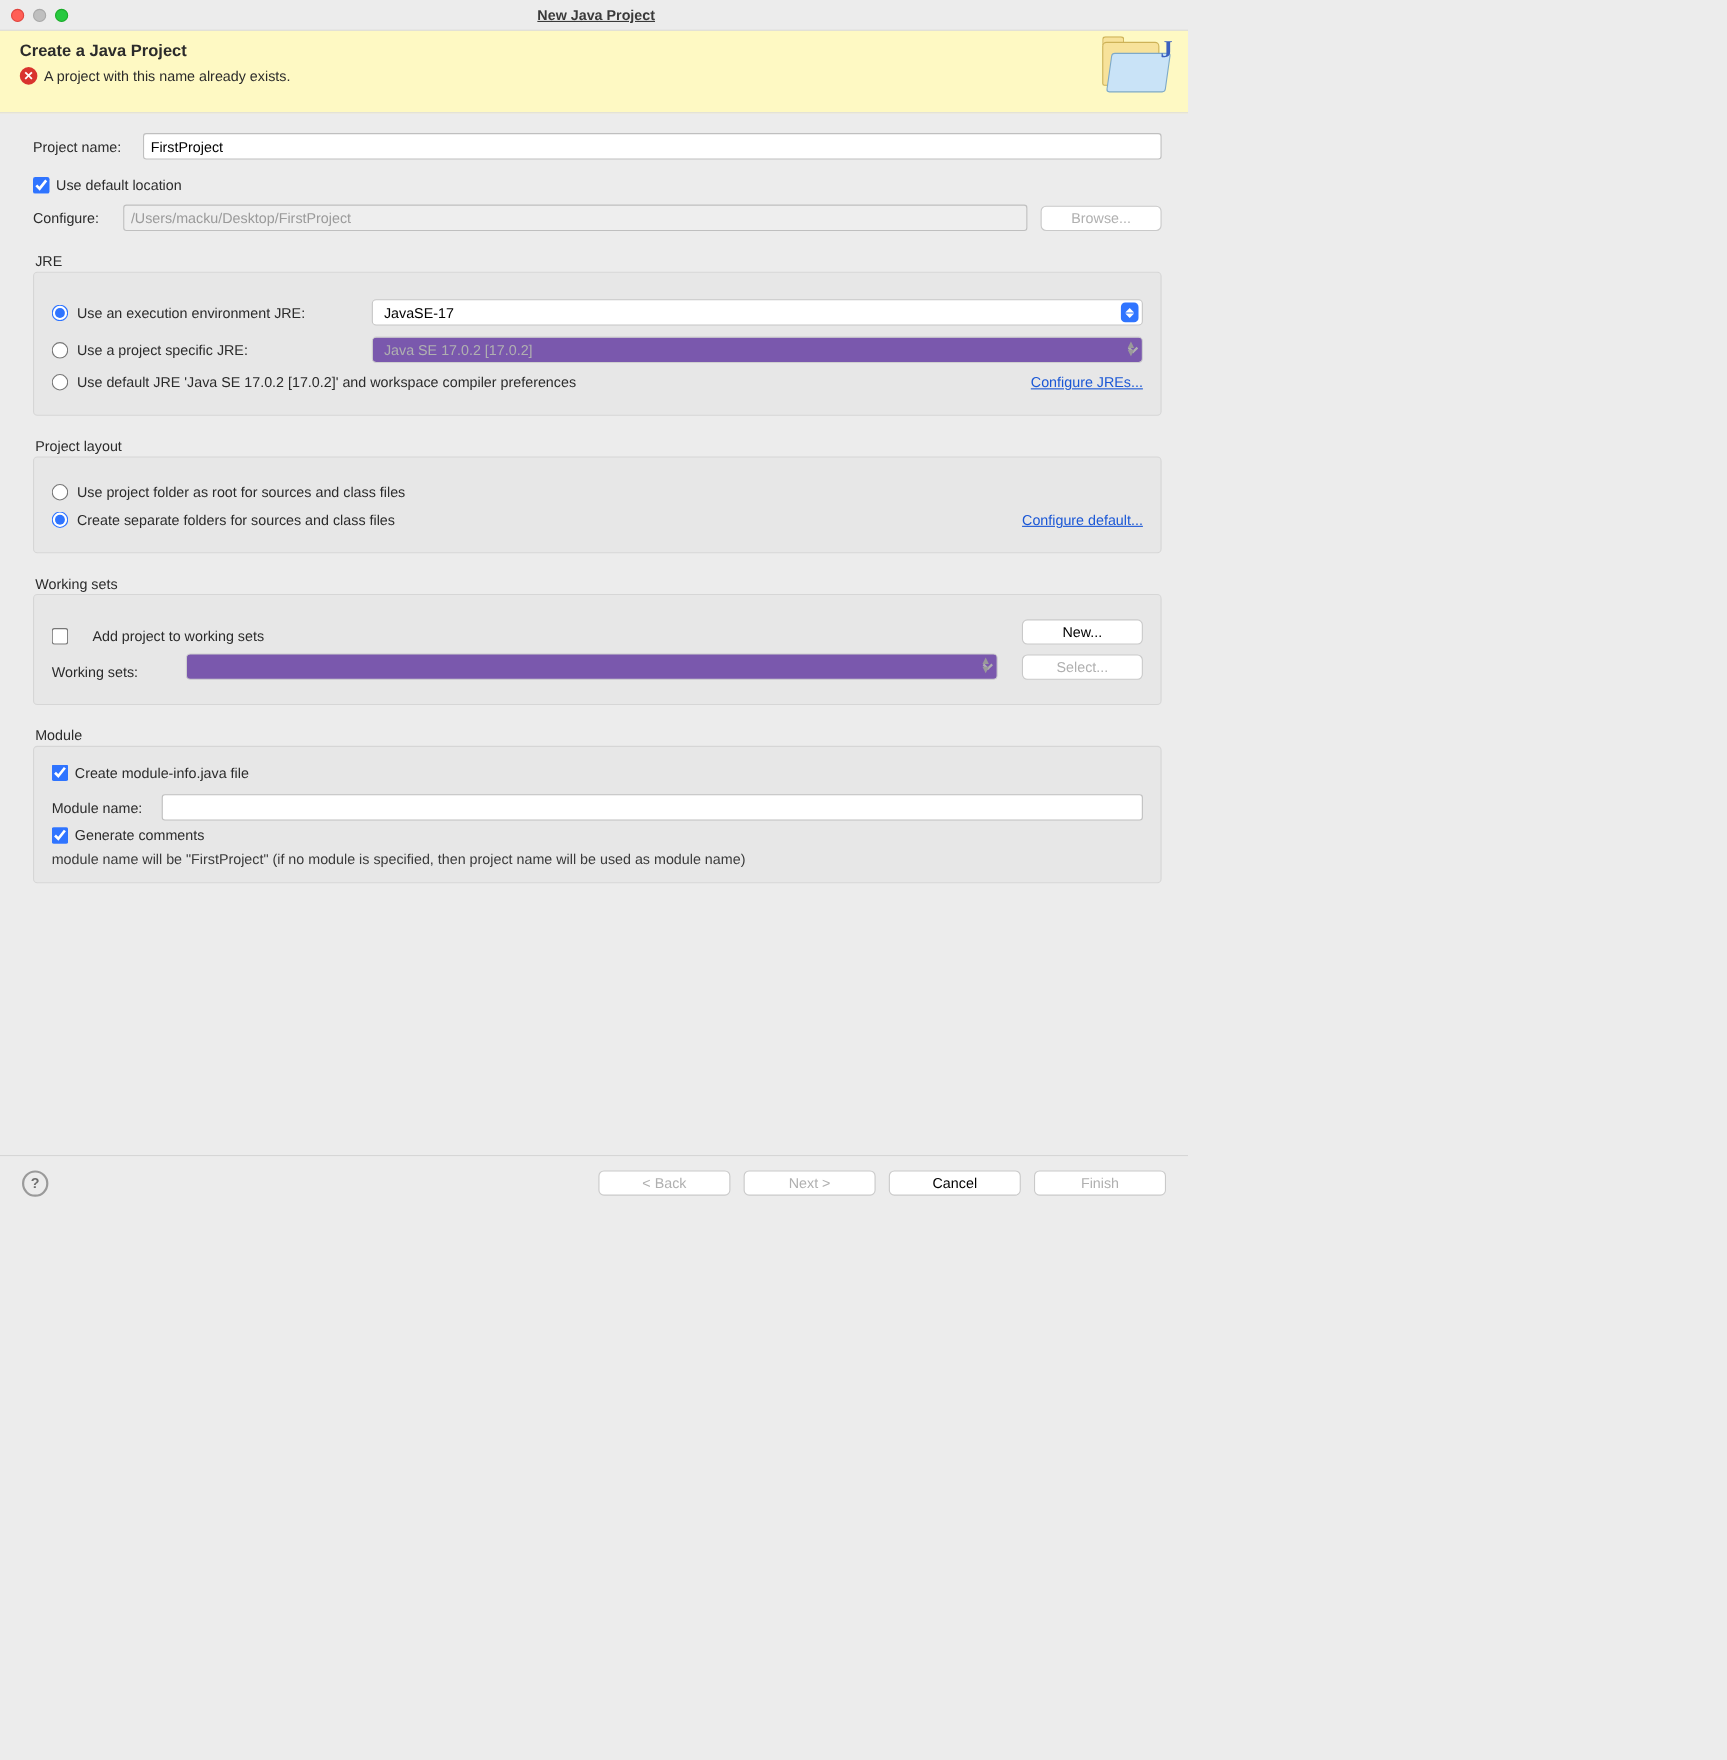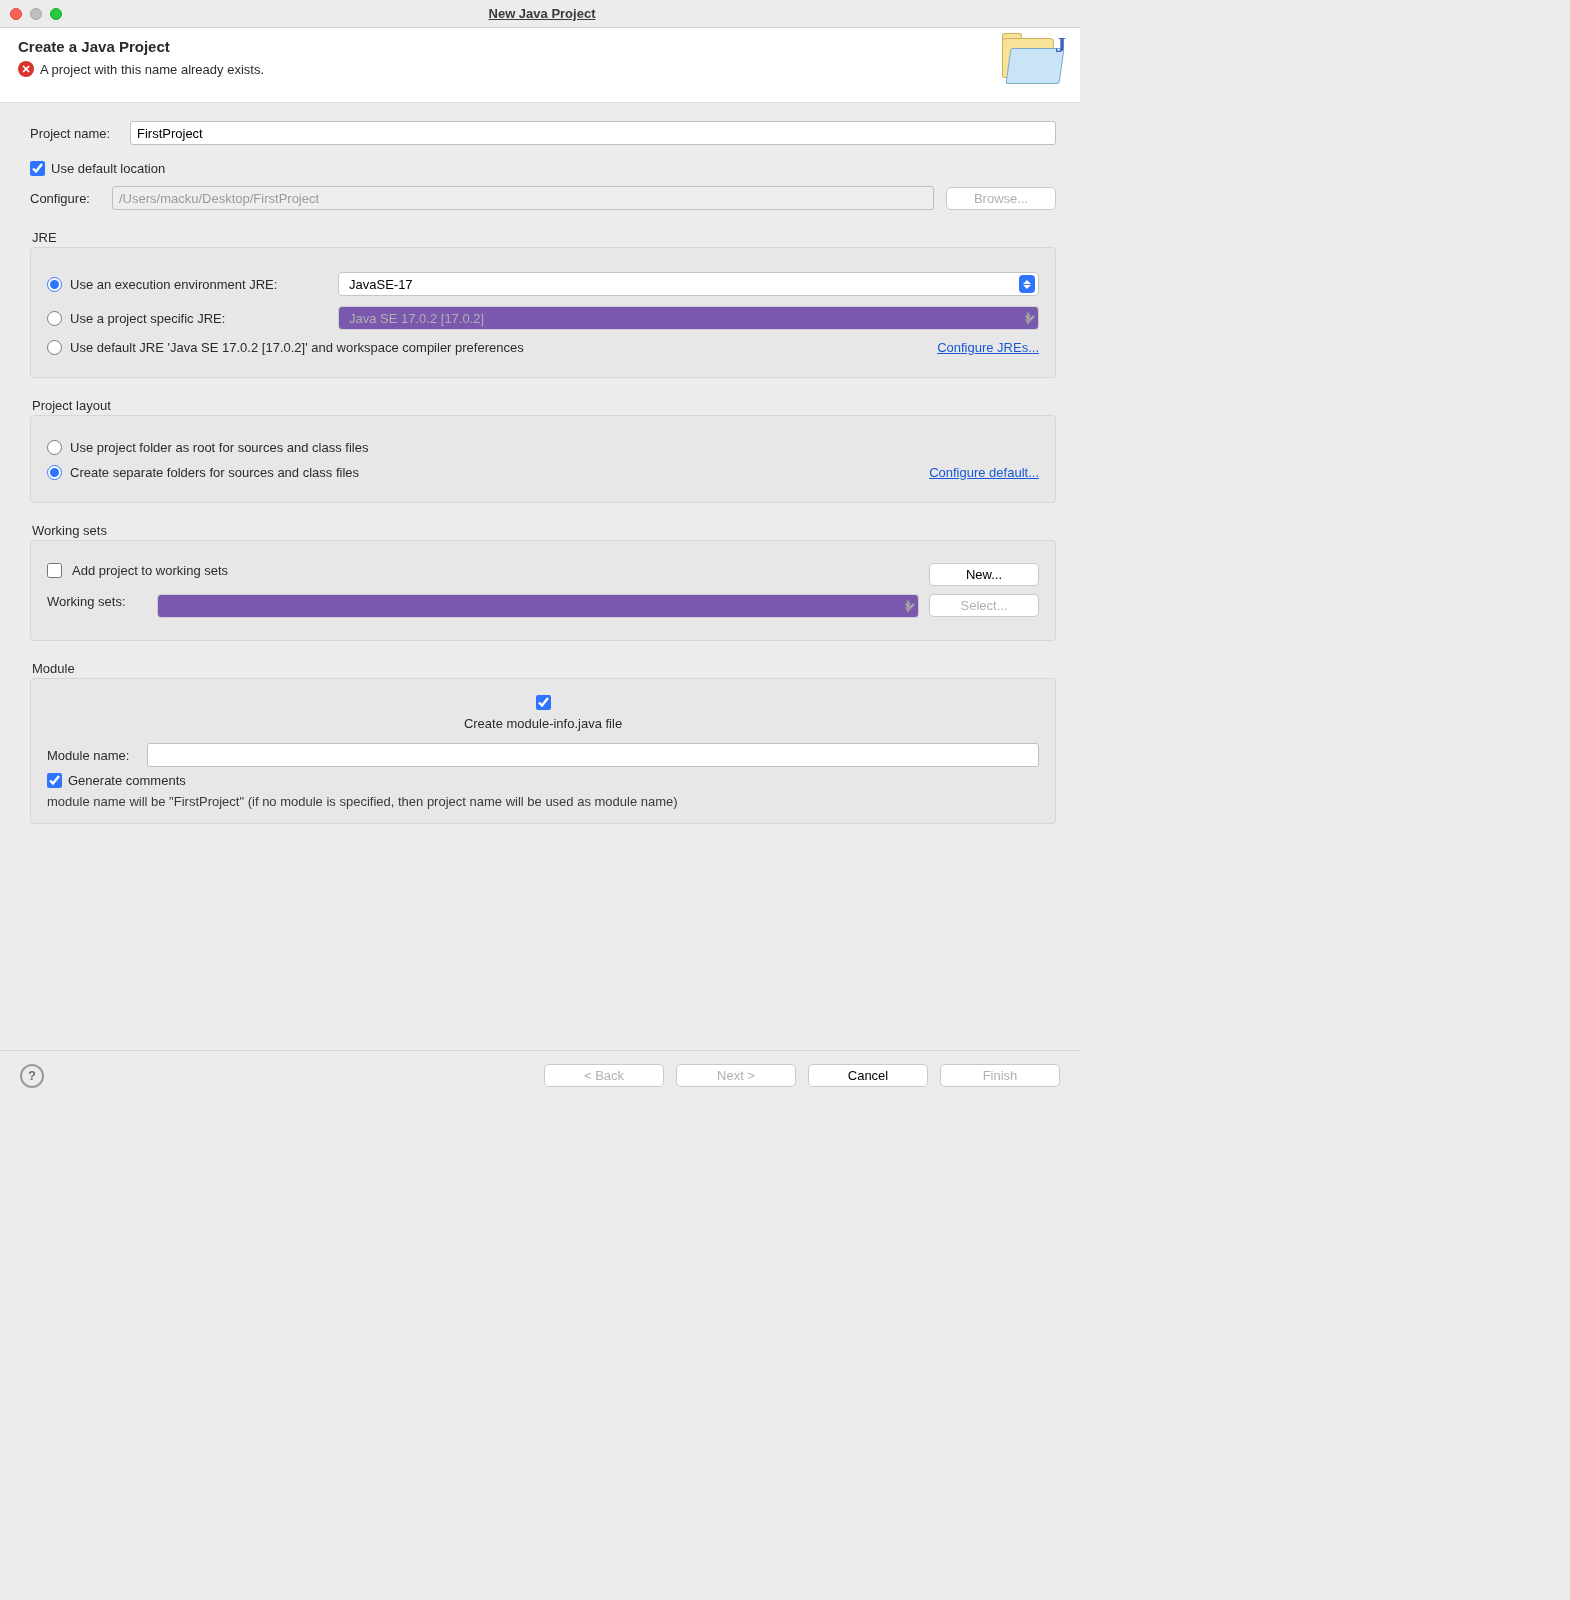--- a/index.html
+++ b/index.html
@@ -26,21 +26,21 @@
   .traffic span {
     width: 12px; height: 12px; border-radius: 50%;
     display: inline-block;
   }
   .t-red { background: #ff5f56; border: .5px solid #e0443e; }
   .t-yellow { background: #bfbfbf; border: .5px solid #a8a8a8; }
   .t-green { background: #27c93f; border: .5px solid #1aab29; }
   .title { flex: 1; text-align: center; font-weight: 600; font-size: 13px; color: #3a3a3a; text-decoration: underline; }
   
   .header {
-    background: #ffffff;
+    background: #fef9c3;
     padding: 10px 18px 12px 18px;
     display: flex;
     align-items: flex-start;
     justify-content: space-between;
     border-bottom: 1px solid #dcdcdc;
     gap: 38px;
   }
   .header-left { flex: 1; }
   .header h1 { font-size: 15px; font-weight: 700; margin-bottom: 6px; }
   .err-row { display: flex; align-items: center; gap: 6px; }
@@ -124,23 +124,23 @@
     border-radius: 4px;
     background: #fff;
     font-size: 13px;
     padding: 0 6px;
   }
   select[disabled] { background: #4c1d95; color: #9a9a9a; }
   .link { color: #1a57d6; text-decoration: underline; font-size: 13px; cursor: pointer; }
   .flex-right { margin-left: auto; }
   .radio-right-row { display:flex; align-items:center; justify-content:space-between; margin:8px 0; }
   .hint { color: #3a3a3a; margin-top: 6px; }
-  .ws-row { display:flex; align-items:flex-start; gap: 10px; margin: 8px 0; }
+  .ws-row { display:flex; align-items:flex-end; gap: 22px; margin: 8px 0; }
   .ws-row select { flex:1; }
-  .group-inner-pad { padding: 2px 0; flex-direction: column; }
+  .group-inner-pad { padding: 2px 0; }
   
   .footer {
     height: 50px;
     border-top: 1px solid #d6d6d6;
     display: flex; align-items: center;
     padding: 0 20px;
     gap: 12px;
     background: #ececec;
   }
   .help {

